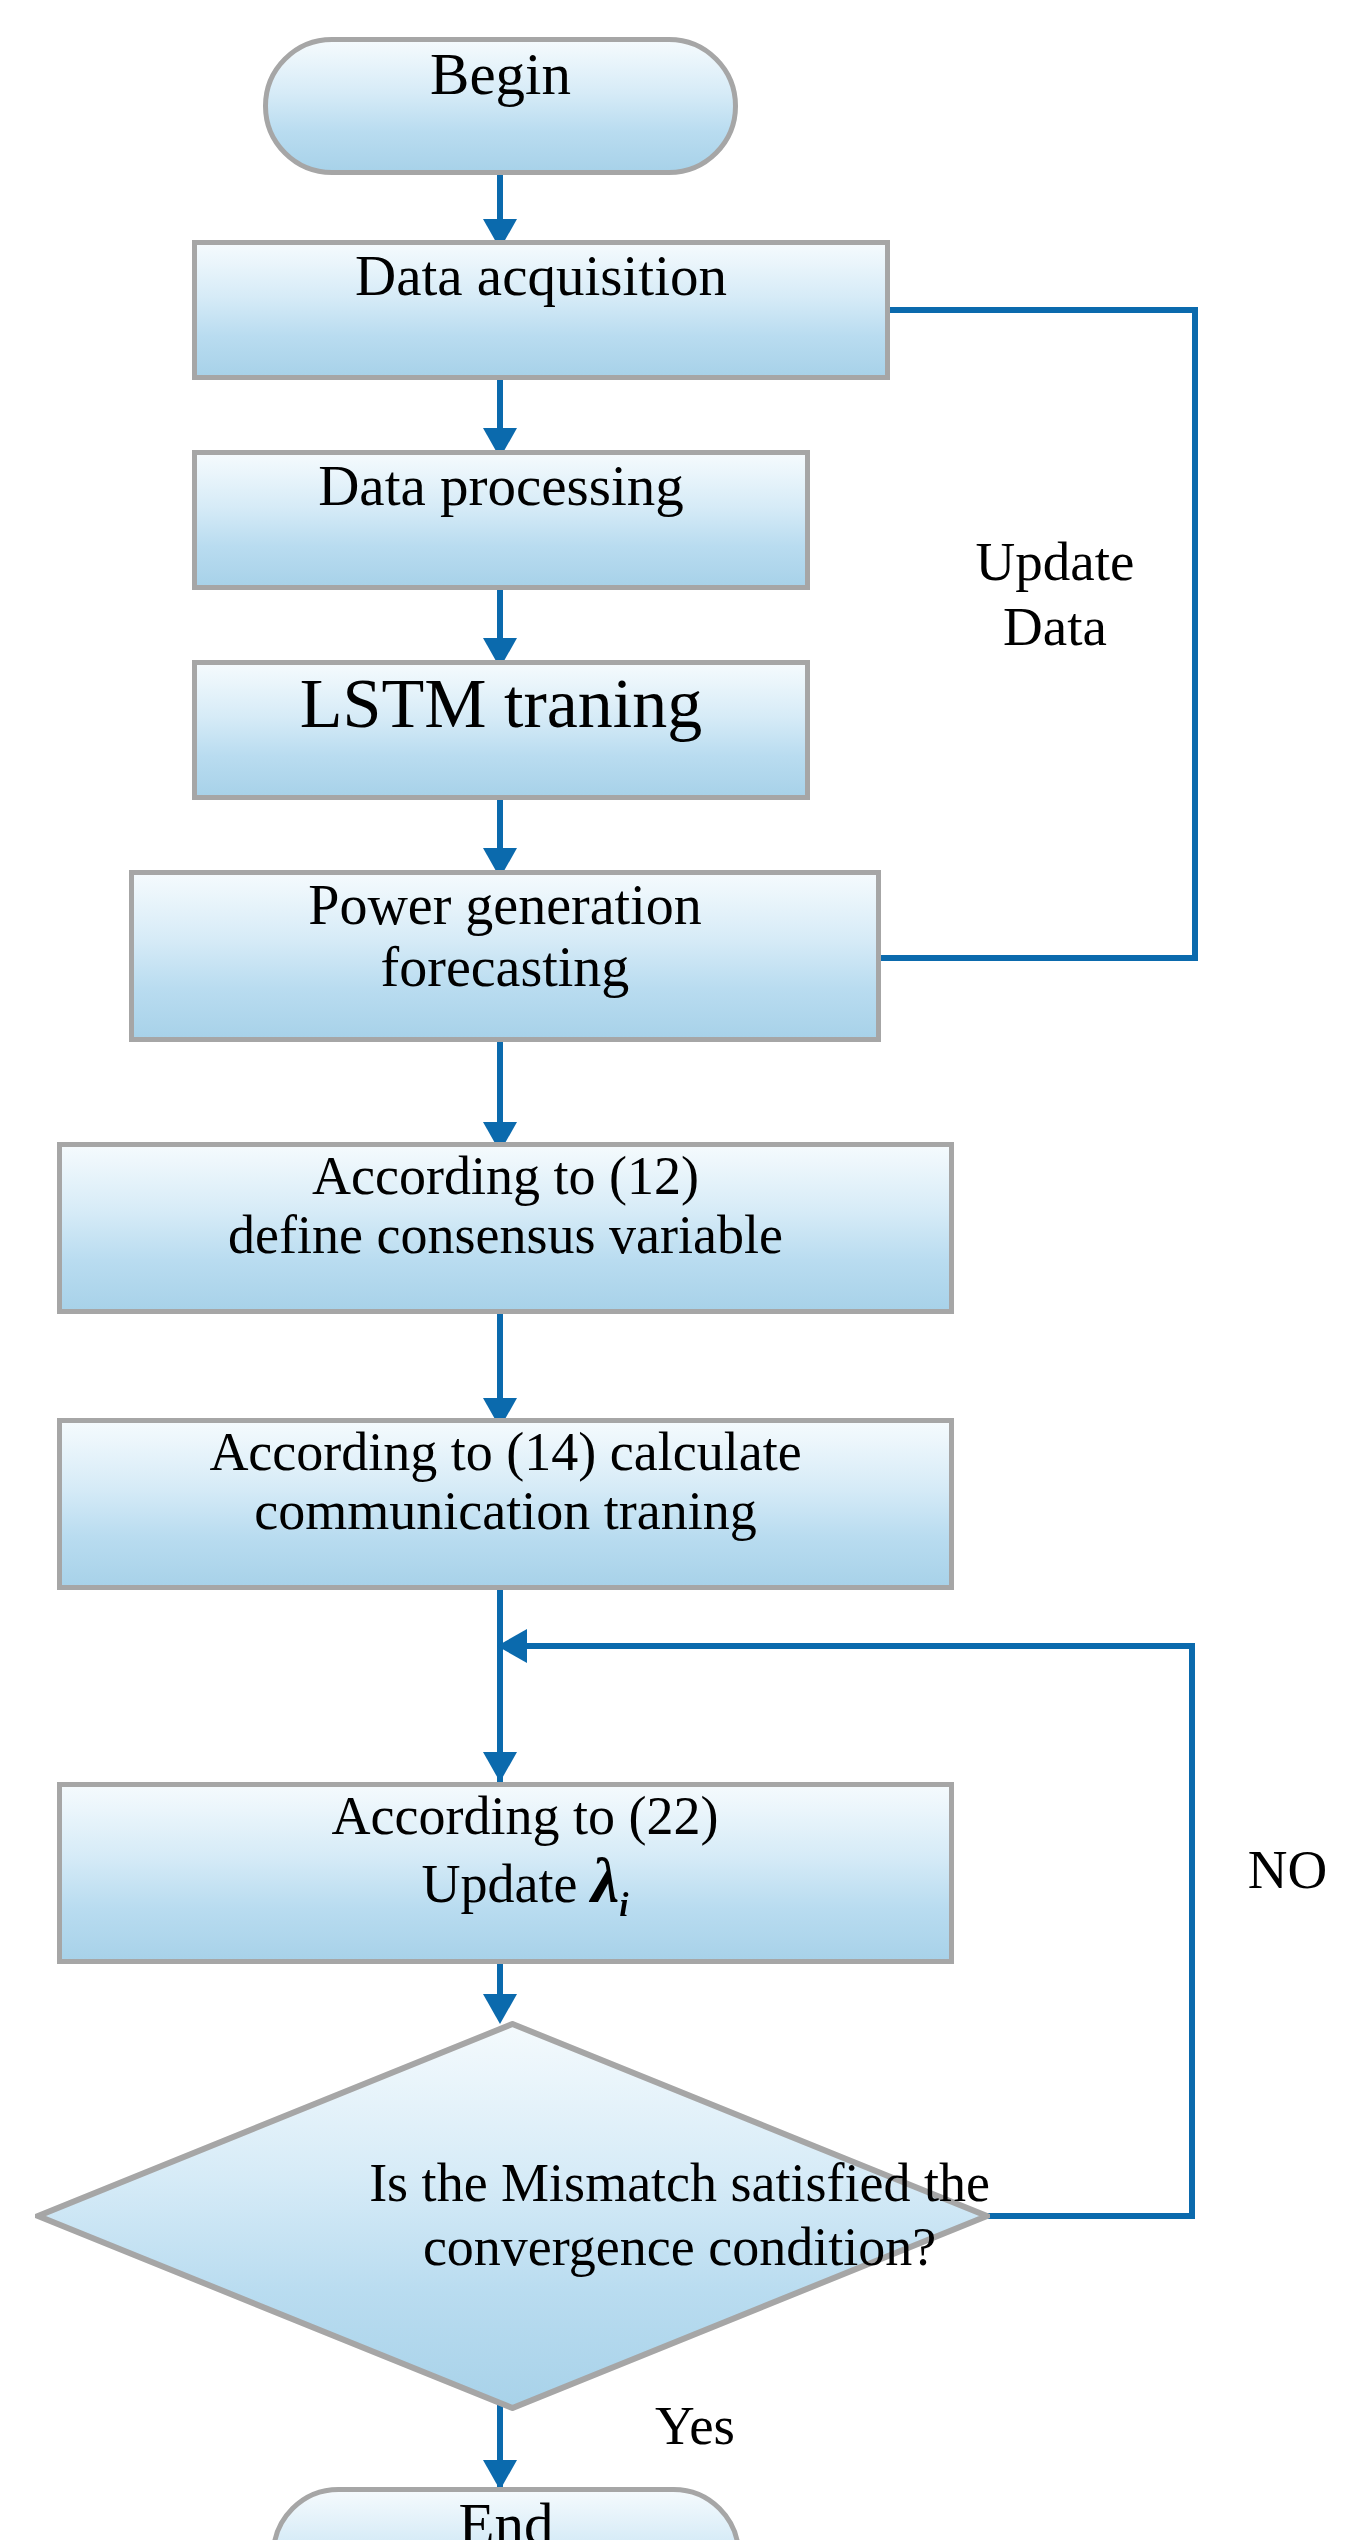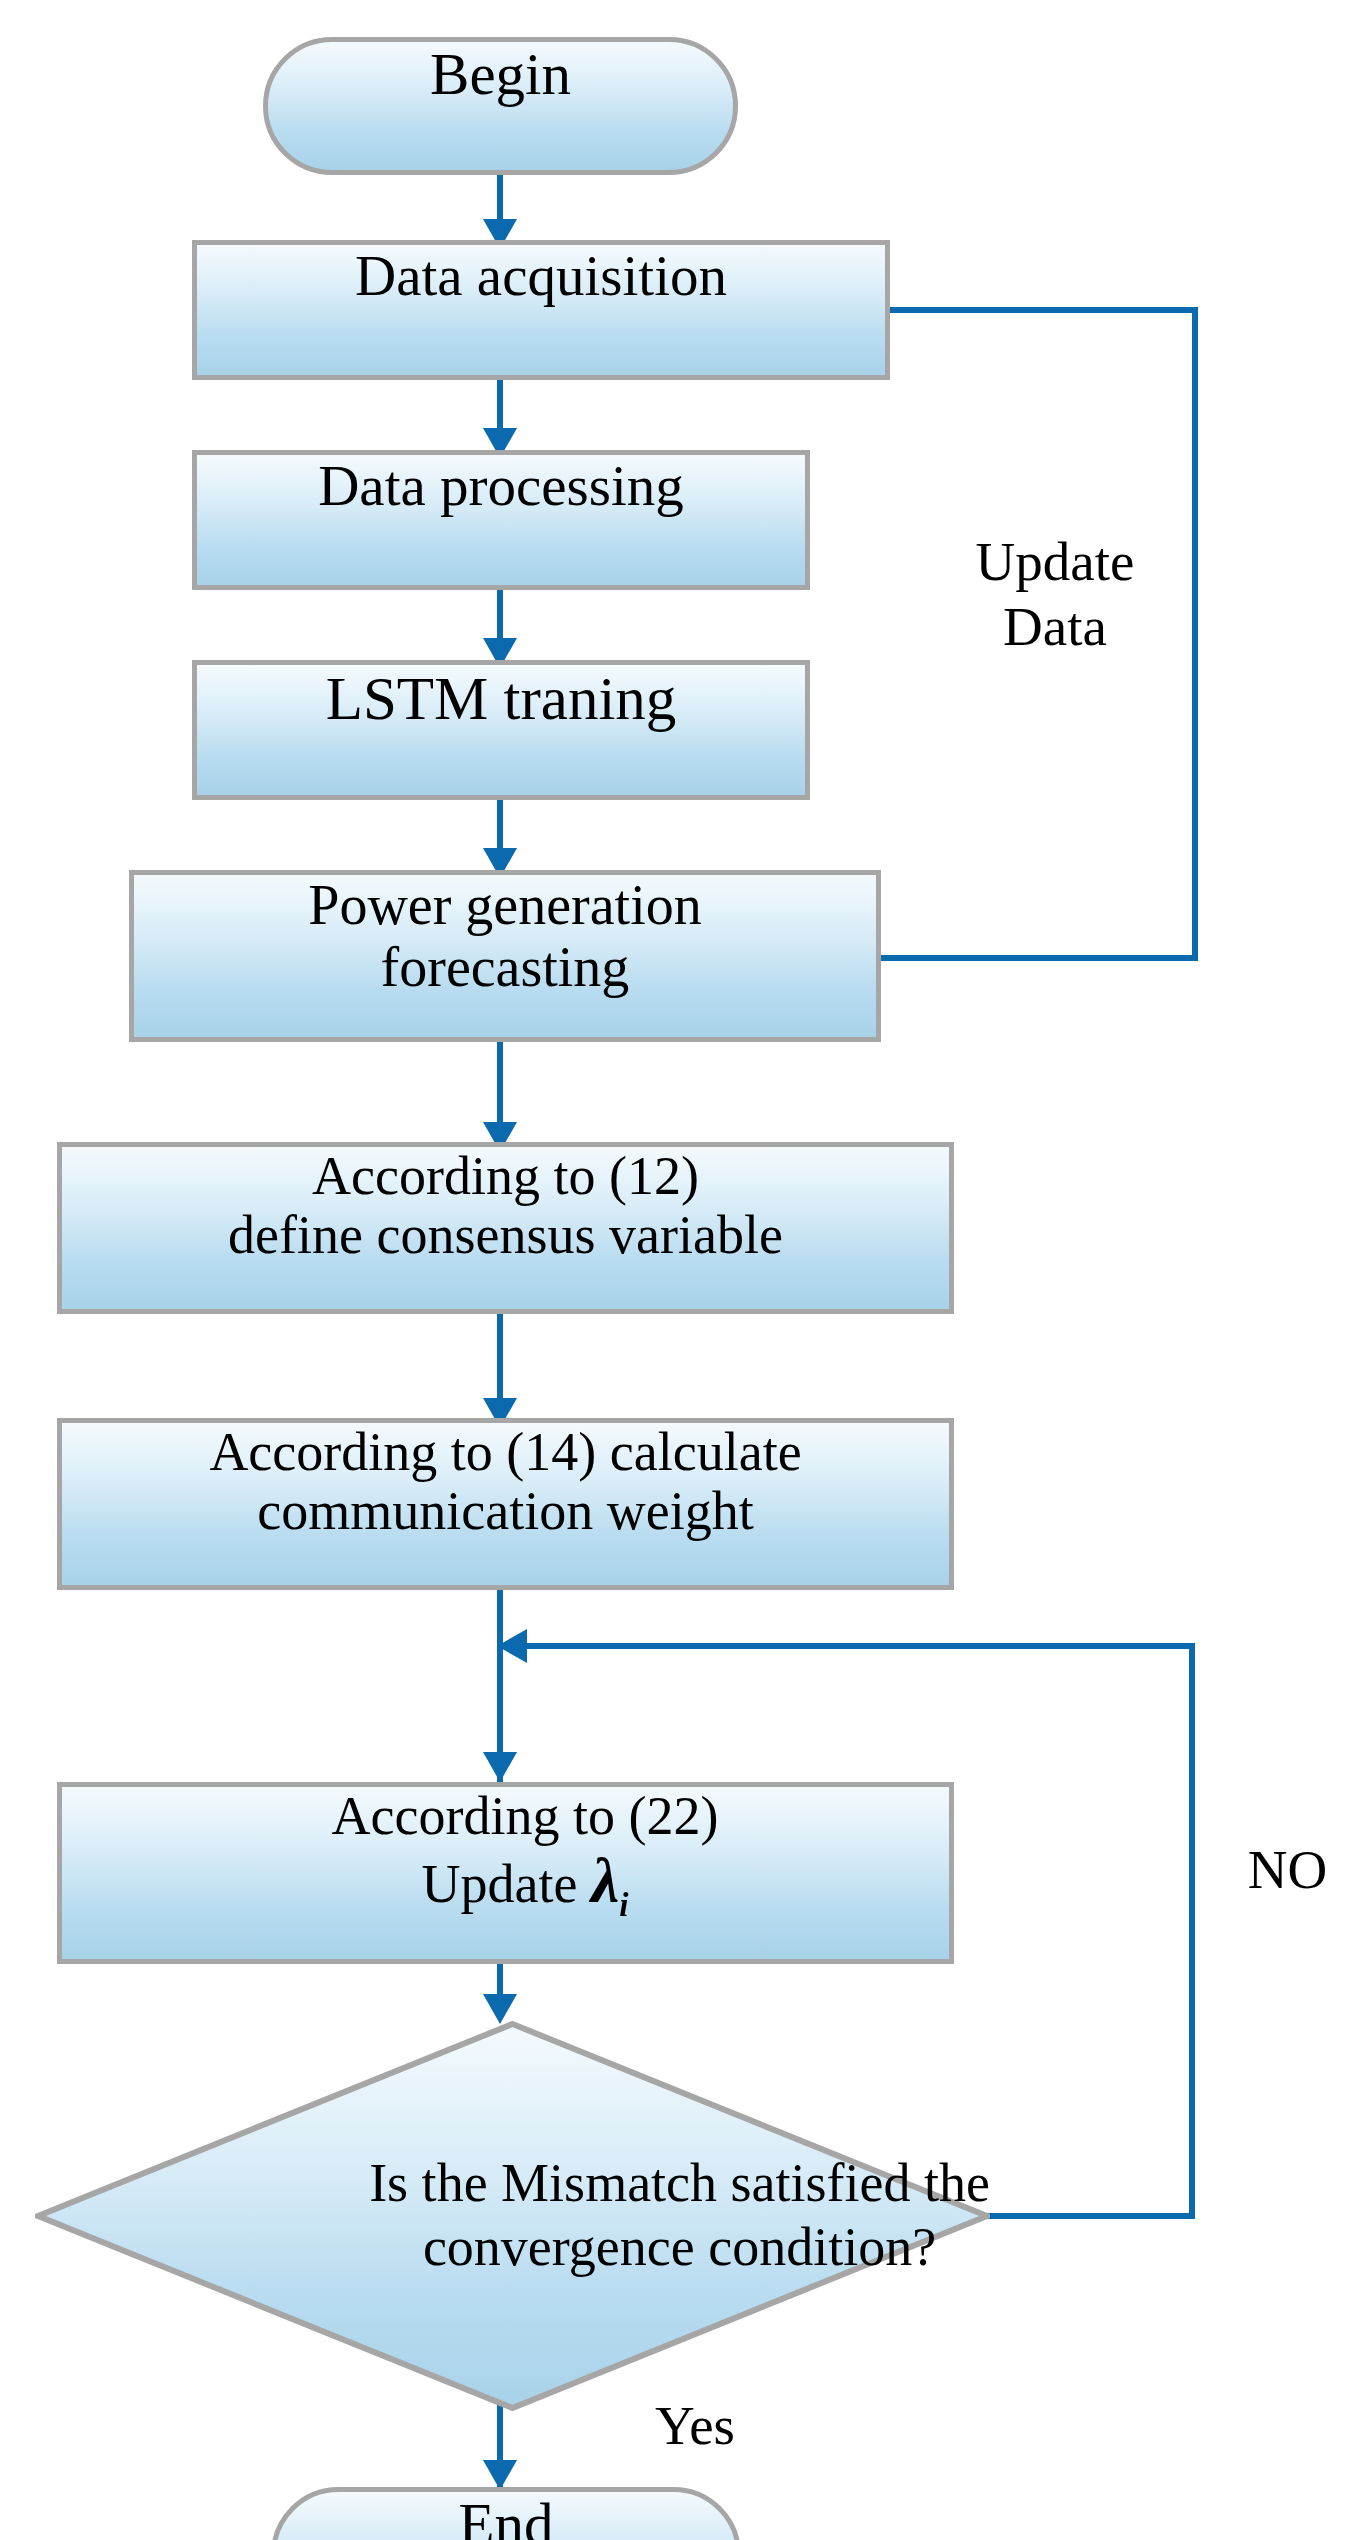--- a/index.html
+++ b/index.html
@@ -96,21 +96,21 @@
   <div class="vline" style="left:497px;top:380px;height:66px;"></div>
   <div class="arrow-down" style="left:483px;top:428px;"></div>
 
   <div class="node" style="left:192px;top:450px;width:618px;height:140px;font-size:57px;">
     <span class="lbl">Data processing</span>
   </div>
 
   <div class="vline" style="left:497px;top:590px;height:66px;"></div>
   <div class="arrow-down" style="left:483px;top:638px;"></div>
 
-  <div class="node" style="left:192px;top:660px;width:618px;height:140px;font-size:61px;">
+  <div class="node" style="left:192px;top:660px;width:618px;height:140px;font-size:70px;">
     <span class="lbl">LSTM traning</span>
   </div>
 
   <div class="vline" style="left:497px;top:800px;height:66px;"></div>
   <div class="arrow-down" style="left:483px;top:848px;"></div>
 
   <div class="node" style="left:129px;top:870px;width:752px;height:172px;font-size:56px;">
     <span class="lbl"><span>Power generation</span><br><span>forecasting</span></span>
   </div>
 
@@ -125,21 +125,21 @@
   <div class="edge-label" style="left:930px;top:530px;width:250px;font-size:55px;"><span>Update</span><br><span>Data</span></div>
 
   <div class="node" style="left:57px;top:1142px;width:897px;height:172px;font-size:54px;">
     <span class="lbl"><span>According to (12)</span><br><span>define consensus variable</span></span>
   </div>
 
   <div class="vline" style="left:497px;top:1314px;height:100px;"></div>
   <div class="arrow-down" style="left:483px;top:1398px;"></div>
 
   <div class="node" style="left:57px;top:1418px;width:897px;height:172px;font-size:54px;">
-    <span class="lbl"><span>According to (14) calculate</span><br><span>communication weight</span></span>
+    <span class="lbl"><span>According to (14) calculate</span><br><span>communication traning</span></span>
   </div>
 
   <div class="vline" style="left:497px;top:1590px;height:200px;"></div>
   <div class="arrow-down" style="left:483px;top:1752px;"></div>
 
   <div class="node" style="left:57px;top:1782px;width:897px;height:182px;font-size:54px;padding-left:39px;">
     <span class="lbl"><span>According to (22)</span><br><span><span>Update </span><span class="lam"><span>λ</span><sub>i</sub></span></span></span>
   </div>
 
   <div class="vline" style="left:497px;top:1964px;height:50px;"></div>

